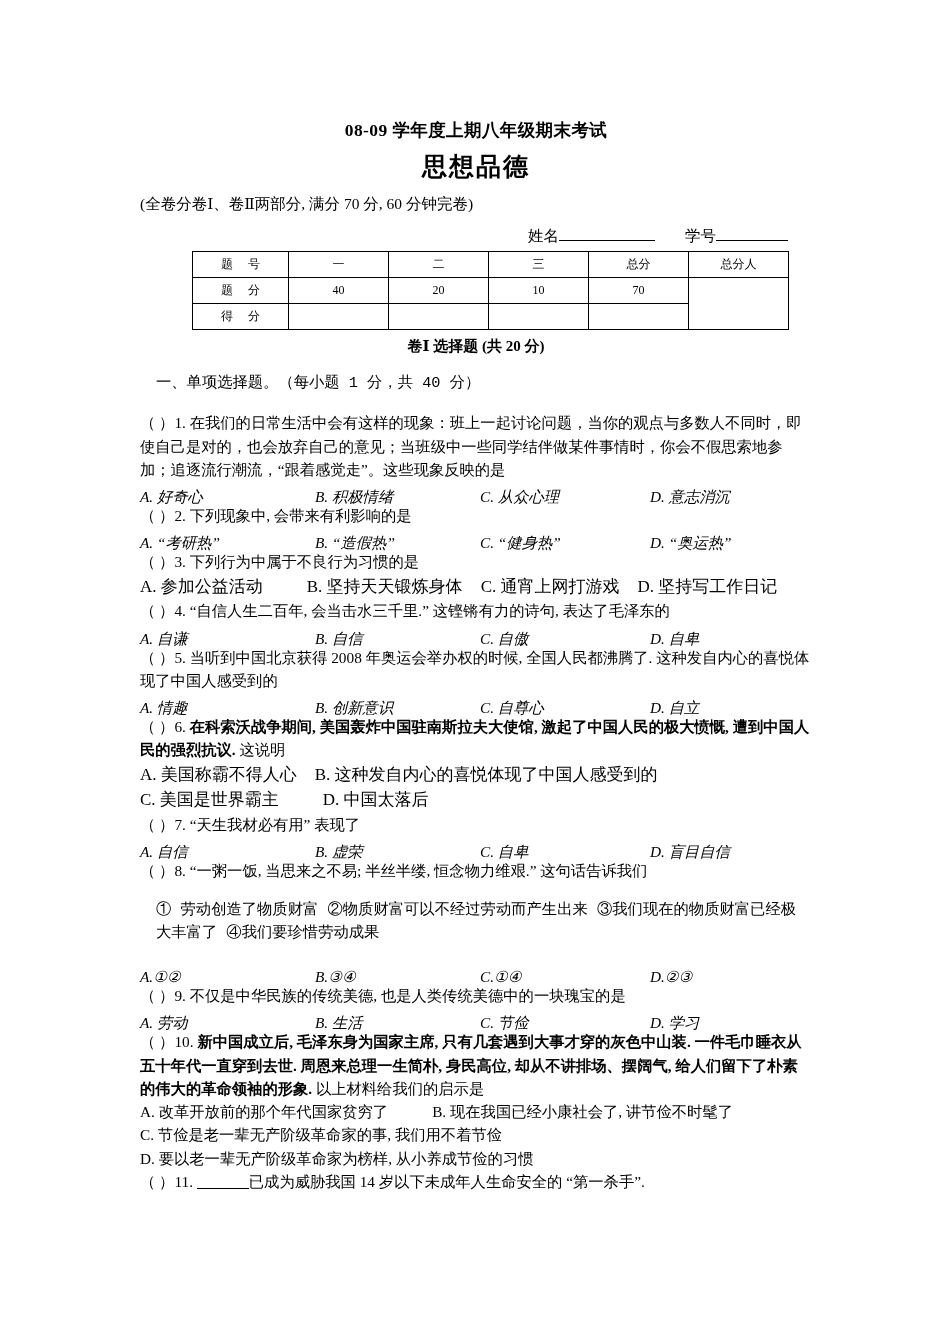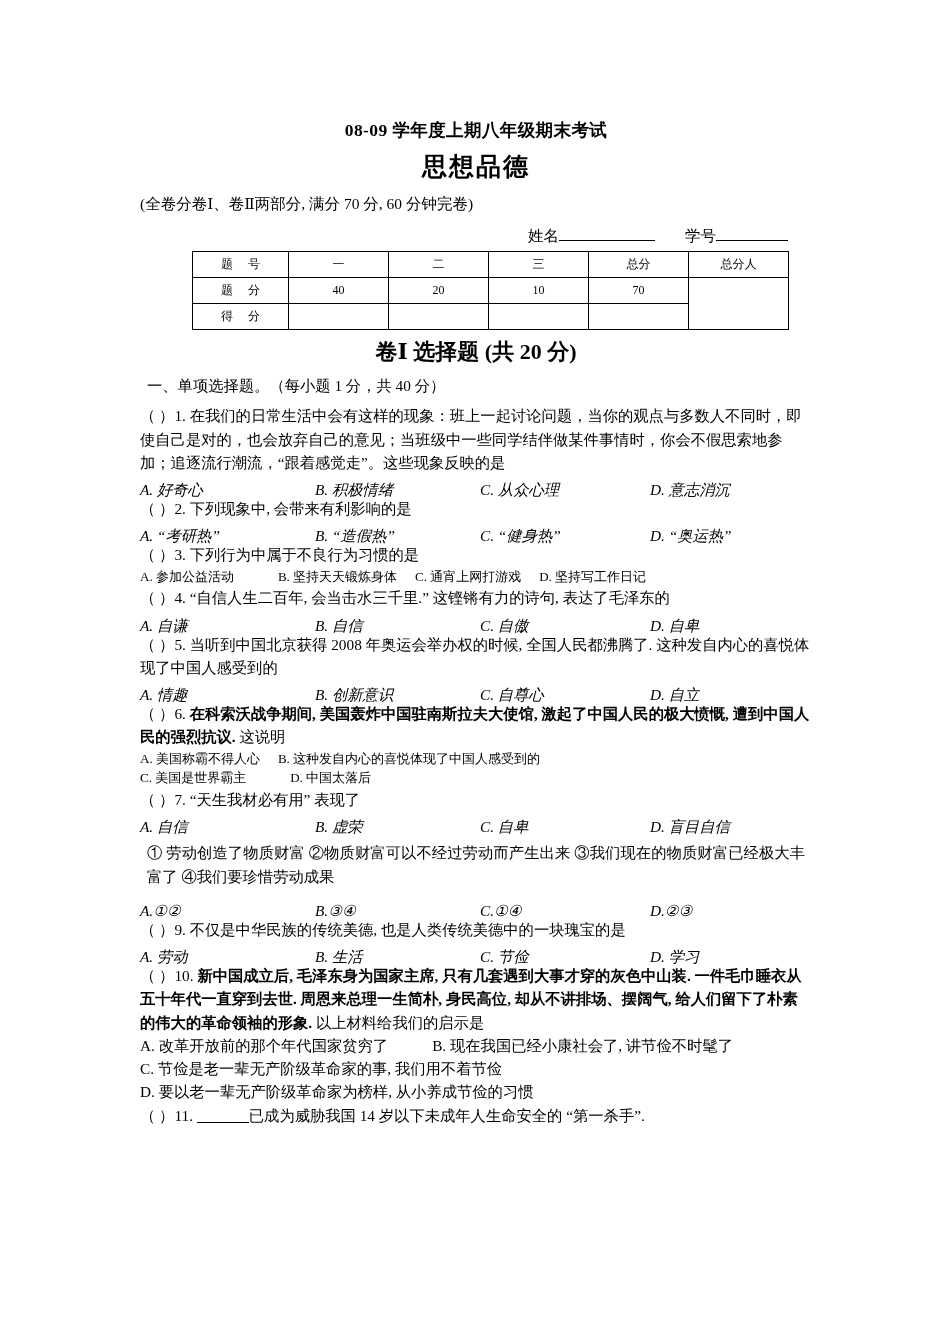--- a/index.html
+++ b/index.html
@@ -74,48 +74,49 @@
     vertical-align: middle;
     font-size: 12px;
     padding: 0;
   }
   td.label-cell { letter-spacing: 6px; text-indent: 6px; }
 
   
   .section-head {
     text-align: center;
     font-weight: bold;
-    font-size: 22px;
+    font-size: 15px;
     margin-top: 7px;
   }
 
   
   .para {
     font-size: 15.3px;
     line-height: 1.52;
-    margin: 7px;
+    margin: 16px;
     text-align: justify;
     text-justify: inter-ideograph;
+    font-family: Liberation Mono, monospace;
   }
   .q-stem { font-size: 15.3px; line-height: 1.52; margin: 0; }
   .b { font-weight: bold; }
 
   .opts {
     position: relative;
     font-size: 15.3px;
     line-height: 1.52;
     height: 23px;
   }
   .opts > span { position: absolute; top: 4px; white-space: nowrap; font-style: italic; }
   .oa { left: 0px; }
   .ob { left: 175px; }
   .oc { left: 340px; }
   .od { left: 510px; }
 
-  .opt-line { font-size: 13px; line-height: 1.52; margin: 0; white-space: nowrap; }
+  .opt-line { font-size: 17px; line-height: 1.52; margin: 0; white-space: nowrap; }
   .opt-line .gap-a { display: inline-block; width: 18px; }
   .opt-line .gap-b { display: inline-block; width: 44px; }
 
   .blank-inline {
     display: inline-block;
     width: 52px;
     border-bottom: 1px solid #000;
     vertical-align: -2px;
   }
 </style>
@@ -219,20 +220,21 @@
     </div>
 
     <div class="q-stem">（  ）7. “天生我材必有用” 表现了</div>
     <div class="opts">
       <span class="oa">A. 自信</span>
       <span class="ob">B. 虚荣</span>
       <span class="oc">C. 自卑</span>
       <span class="od">D. 盲目自信</span>
     </div>
 
+    <div class="q-stem">（  ）8. “一粥一饭, 当思来之不易; 半丝半缕, 恒念物力维艰.” 这句话告诉我们</div>
     <div class="para">① 劳动创造了物质财富   ②物质财富可以不经过劳动而产生出来   ③我们现在的物质财富已经极大丰富了   ④我们要珍惜劳动成果</div>
     <div class="opts">
       <span class="oa">A.①②</span>
       <span class="ob">B.③④</span>
       <span class="oc">C.①④</span>
       <span class="od">D.②③</span>
     </div>
 
     <div class="q-stem">（  ）9. 不仅是中华民族的传统美德, 也是人类传统美德中的一块瑰宝的是</div>
     <div class="opts">

